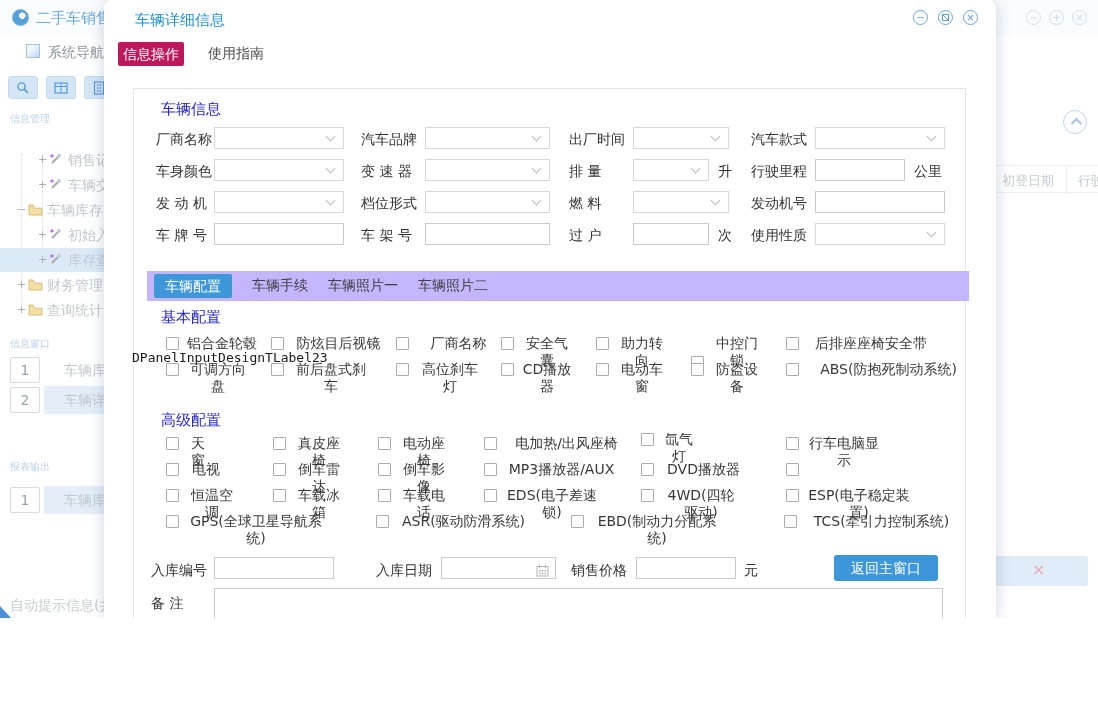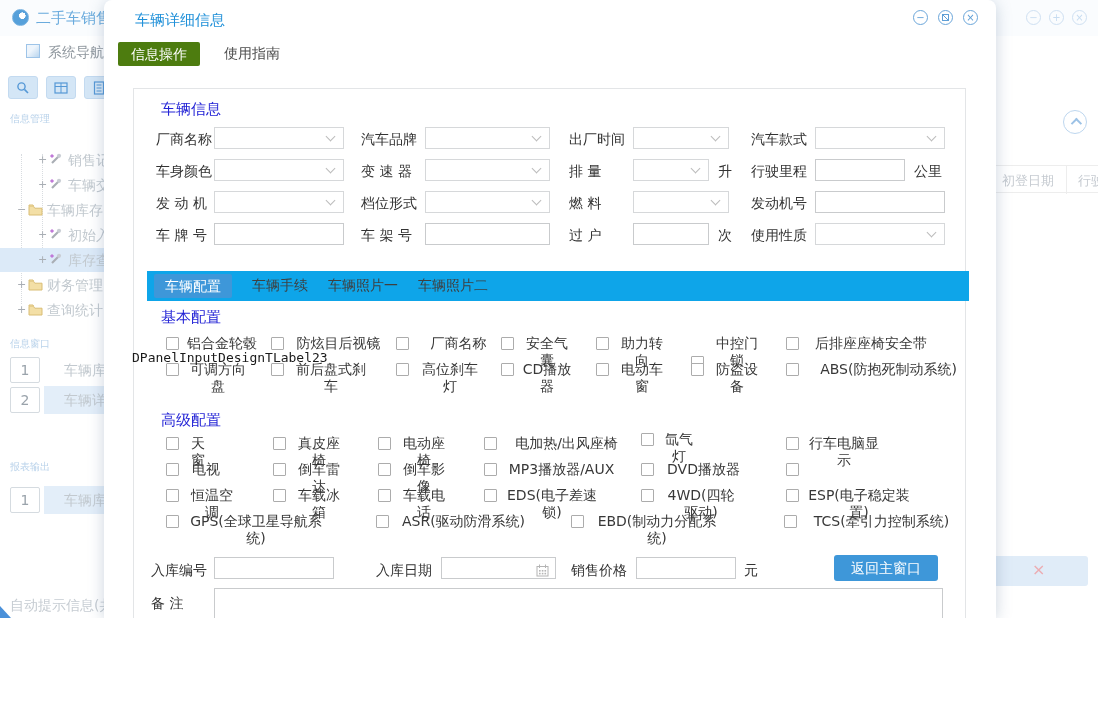--- a/index.html
+++ b/index.html
@@ -51,33 +51,33 @@
   
   .dialog { position:absolute; left:104px; top:0; width:892px; height:618px; background:#fff;
     border-radius:8px 8px 0 0; box-shadow:0 2px 16px rgba(70,100,135,.28); }
   .dlg-title { position:absolute; left:31px; top:11px; font-size:15px; color:#2191d9; }
   .dlg-controls { position:absolute; right:18px; top:10px; display:flex; gap:10px; }
   .dlg-controls .winctl { border:1px solid #6ba6da; color:#5f9fd6; }
   .restore-glyph { width:7px; height:7px; border:1px solid #5f9fd6;
     background:linear-gradient(45deg,transparent 42%,#5f9fd6 42% 58%,transparent 58%); }
   .dlg-tabs { position:absolute; left:14px; top:42px; display:flex; gap:24px; align-items:center; height:24px; }
   .dtab { font-size:14px; color:#4b4b4b; }
-  .dtab.active { background:#4d7c0f; color:#fff; padding:0 13px; height:24px; line-height:24px; border-radius:2px; }
+  .dtab.active { background:#be185d; color:#fff; padding:0 5px; height:24px; line-height:24px; border-radius:2px; }
   
   .groupbox { position:absolute; left:29px; top:88px; width:833px; height:560px;
     border:1px solid #e3e5e7; background:#fff; }
   .blue-head { position:absolute; font-size:15px; color:#2424d6; white-space:nowrap; }
   .f-label { position:absolute; font-size:14px; color:#333; white-space:nowrap; }
   .f-suffix { position:absolute; font-size:14px; color:#333; white-space:nowrap; }
   .ctl { position:absolute; height:22px; background:#fff; }
   .ctl.select { border:1px solid #d6d8da; }
   .ctl.input { border:1px solid #c9cbcd; }
   .sel-arrow { position:absolute; right:9px; top:5px; width:7px; height:7px;
     border-right:1.5px solid #bcbcbc; border-bottom:1.5px solid #bcbcbc; transform:rotate(45deg); }
-  .subtabs { position:absolute; left:13px; top:182px; width:822px; height:30px; background:#0ea5e9;
+  .subtabs { position:absolute; left:13px; top:182px; width:822px; height:30px; background:#c4b5fd;
     display:flex; align-items:center; gap:20px; padding-left:7px; }
   .stab { font-size:14px; color:#3f3f3f; white-space:nowrap; }
   .stab.active { background:#3e97d9; color:#fff; padding:0 11px; height:24px; line-height:24px; border-radius:2px; }
   .cfg-item { position:absolute; display:flex; align-items:flex-start; }
   .cfg-box { width:13px; height:13px; border:1px solid #acacac; background:#fff; flex:none; margin:2px 7px 0 0; border-radius:1px; }
   .cfg-label { font-size:14px; line-height:17px; color:#383838; text-align:center; }
   .debug-label { position:absolute; left:-2px; top:261px; font-family:"DejaVu Sans Mono","Liberation Mono",monospace;
     font-size:13px; color:#1a1a1a; z-index:5; white-space:nowrap; }
   .cal-icon { position:absolute; right:6px; top:4px; }
   .return-btn { position:absolute; left:700px; top:466px; width:104px; height:26px; background:#3e97d9;

